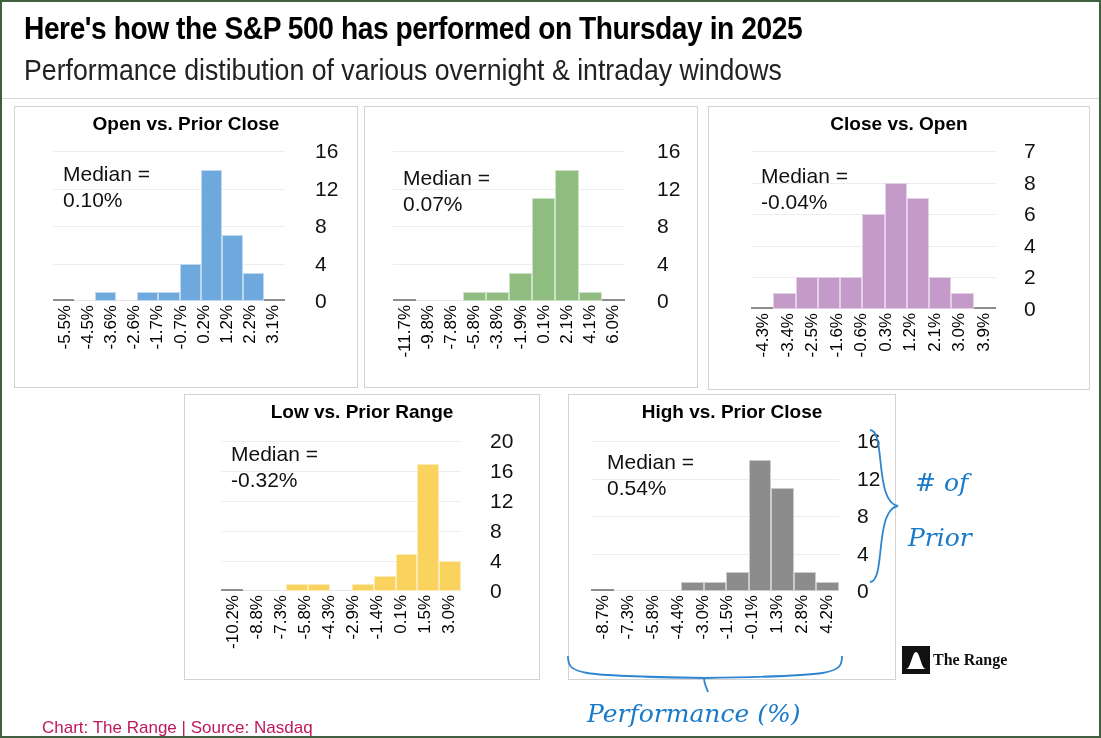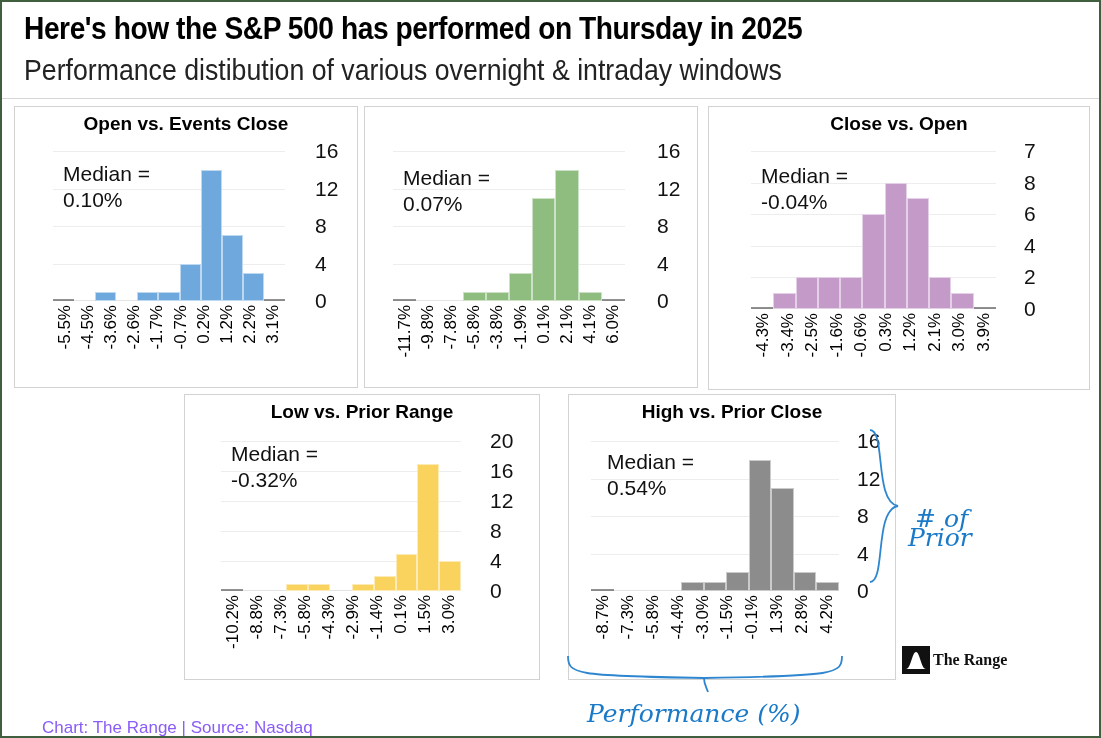--- a/index.html
+++ b/index.html
@@ -85,40 +85,40 @@
     color:#1a7ac8;
     font-family:"DejaVu Serif",serif;
     font-style:italic;
     font-size:25px;
     white-space:nowrap;
   }
   .brace{position:absolute;}
 
   
   .foot1{position:absolute;left:40px;top:692px;font-size:16px;color:#111;white-space:nowrap;}
-  .foot2{position:absolute;left:40px;top:716px;font-size:17px;color:#8b5cf6;white-space:nowrap;}
+  .foot2{position:absolute;left:40px;top:716px;font-size:17px;color:#be185d;white-space:nowrap;}
   .hr-bot{position:absolute;left:0;top:735px;width:1101px;height:1px;background:#d7d7d7;}
 
   
   .logo{position:absolute;left:900px;top:644px;display:flex;align-items:center;gap:3px;}
   .logo-mark{width:28px;height:28px;background:#111;position:relative;}
   .logo-text{font-family:"Liberation Serif",serif;font-weight:bold;font-size:16px;color:#111;}
 </style>
 </head>
 <body>
 
 <div class="page">
 
   <div class="title">Here's how the S&amp;P 500 has performed on Thursday in 2025</div>
   <div class="subtitle">Performance distibution of various overnight &amp; intraday windows</div>
   <div class="hr-top"></div>
 
   <div id="panels">
       <div class="panel" style="left: 12px; top: 104px; width: 344px; height: 282px;">
-        <div class="panel-title">Open vs. Events Close</div>
+        <div class="panel-title">Open vs. Prior Close</div>
         <div class="median" style="left: 48px; top: 54px;">Median =
 0.10%</div>
         <div class="plot" style="left: 38px; top: 44px; width: 232px; height: 150px;">
           <div class="grid" style="top: 112.5px;"></div>
           <div class="grid" style="top: 75px;"></div>
           <div class="grid" style="top: 37.5px;"></div>
           <div class="grid" style="top: 0px;"></div>
           <div class="baseline"></div>
           <div class="bars">
             <div class="bcell">
@@ -538,21 +538,21 @@
           <div style="position: absolute; left: 223.2px; width: 24.8px; display: flex; justify-content: center;">
             <span class="xtick">4.2%</span>
           </div>
         </div>
       </div>
     </div>
 
   <svg class="brace" style="left:866px;top:424px;width:36px;height:160px;" viewBox="0 0 36 160">
     <path d="M2 4 C18 4 6 76 30 80 C6 84 18 156 2 156" fill="none" stroke="#2f86d0" stroke-width="1.8"></path>
   </svg>
-  <div class="annot" style="left:913px;top:466px;margin-top:36px;"># of</div>
+  <div class="annot" style="left:913px;top:466px;"># of</div>
   <div class="annot" style="left:906px;top:521px;">Prior</div>
 
   <svg class="brace" style="left:562px;top:652px;width:290px;height:40px;" viewBox="0 0 290 40">
     <path d="M4 2 C4 20 10 22 140 24 C272 22 278 20 278 2" fill="none" stroke="#2f86d0" stroke-width="1.8"></path>
     <path d="M140 24 C140 30 142 32 144 38" fill="none" stroke="#2f86d0" stroke-width="1.8"></path>
   </svg>
   <div class="annot" style="left:585px;top:697px;">Performance (%)</div>
 
   <div class="logo">
     <span class="logo-mark">

